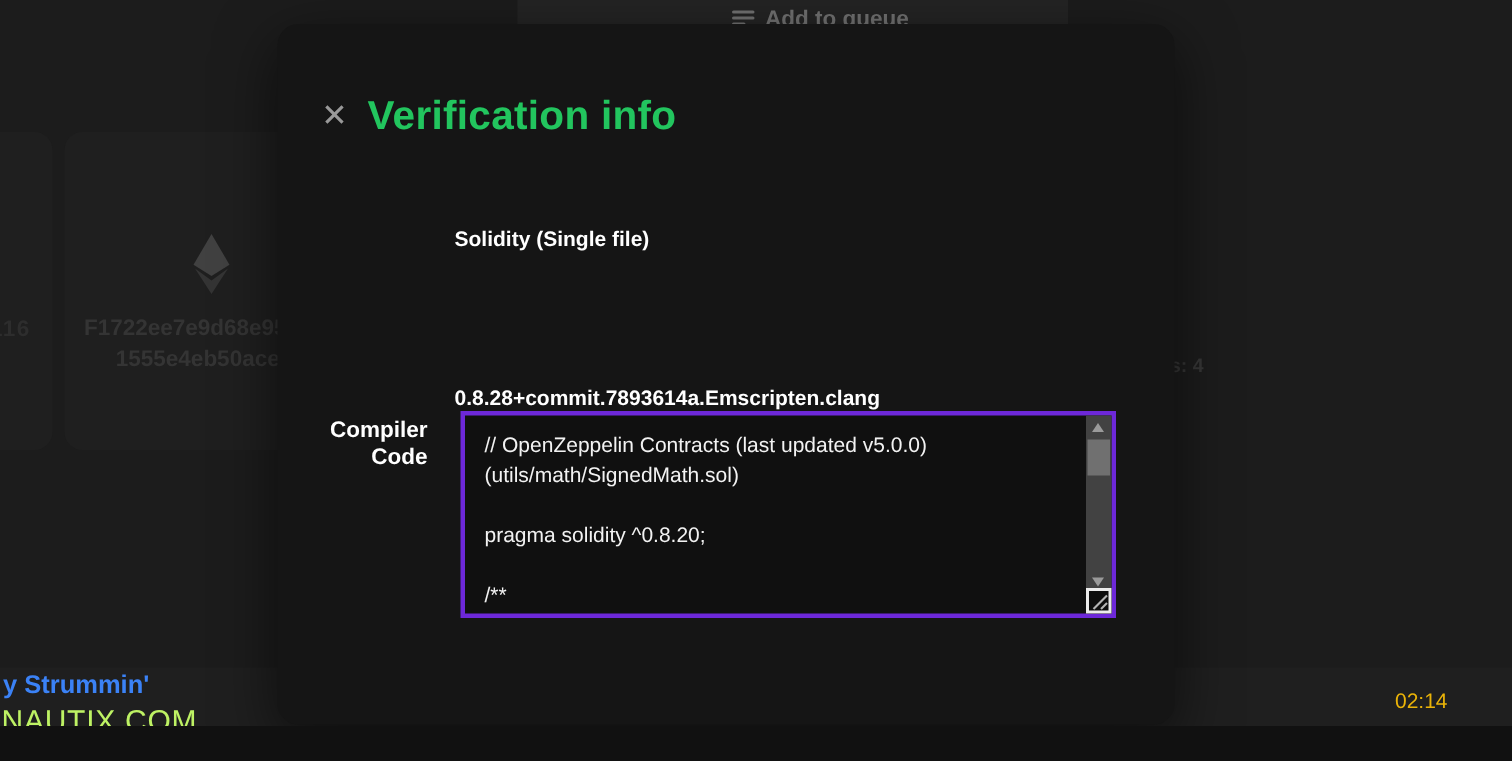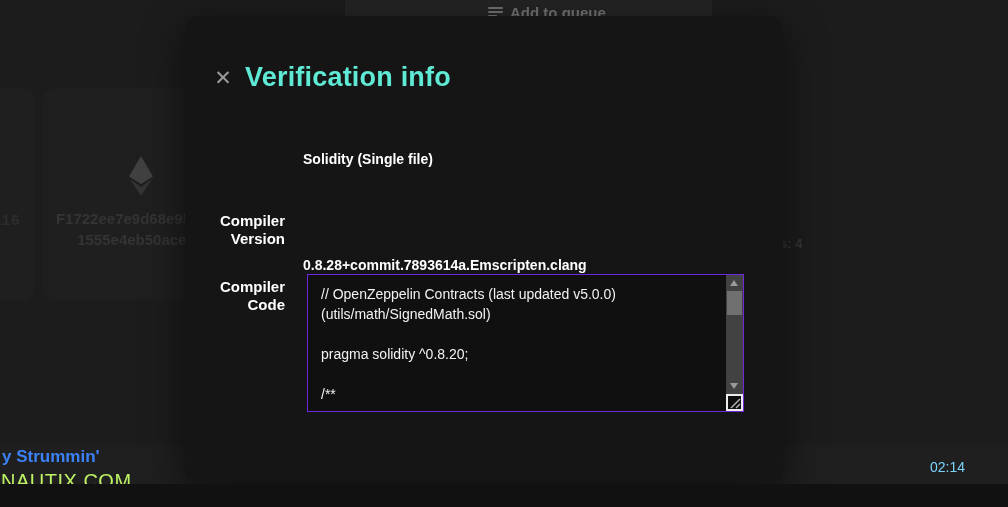--- a/index.html
+++ b/index.html
@@ -27,40 +27,40 @@
   #eth-icon{ left:85px; top:68px; }
   #card-eth-hash{ left:0; top:120px; width:196px; text-align:center;
                   color:#343434; font-size:15px; font-weight:600; line-height:21px;
                   white-space:nowrap; }
   #right-partial{ left:780px; top:236px; color:#363636; font-size:13px; font-weight:700; }
 
   #player-bar{ left:0; top:445px; width:1008px; height:54px; background:#1f1f1f; }
   #bottom-strip{ left:0; top:499px; width:1008px; height:8px; background:#171717; }
   #track-title{ left:2px; top:447px; color:#3b82f6; font-size:17px; font-weight:700; }
   #track-source{ left:1px; top:470px; color:#bef264; font-size:20px; letter-spacing:.5px; }
-  #track-time{ left:930px; top:459px; color:#7dd3fc; font-size:14px; }
+  #track-time{ left:930px; top:459px; color:#eab308; font-size:14px; }
 
   
   #modal{ left:185px; top:16px; width:598px; height:467px; background:#151515;
           border-radius:14px; box-shadow:0 12px 40px rgba(0,0,0,.55); z-index:10; }
   #modal-close{ left:26px; top:50px; width:24px; height:24px; color:#999;
                 font-size:21px; line-height:24px; text-align:center; cursor:pointer; }
-  #modal-title{ left:60px; top:46px; color:#5eead4; font-size:27px; font-weight:700;
+  #modal-title{ left:60px; top:46px; color:#22c55e; font-size:27px; font-weight:700;
                 letter-spacing:.2px; }
 
   .field-label{ left:20px; width:80px; text-align:right; color:#fff;
                 font-size:15px; font-weight:700; line-height:18px; }
   .field-value{ left:118px; color:#fff; font-size:14px; font-weight:700; }
   #row1-label{ top:130px; } #row1-value{ top:135px; }
   #row2-label{ top:196px; } #row2-value{ top:201px;margin-top:40px; }
   #row3-label{ top:262px; }
 
   
   #codebox{ left:122px; top:258px; width:437px; height:138px;
-            border:1px solid #6d28d9; background:#101010; cursor:text; }
+            border:3px solid #6d28d9; background:#101010; cursor:text; }
   #code-text{ position:absolute; left:13px; top:9px; width:395px;
               color:#f2f2f2; font-size:14px; line-height:20px; white-space:pre-wrap; }
   #scrollbar{ position:absolute; right:0; top:0; width:17px; height:119px; background:#424242; }
   .sb-arrow{ position:absolute; left:4px; width:0; height:0; cursor:pointer; }
   #sb-up{ top:5px; border-left:4.5px solid transparent; border-right:4.5px solid transparent;
           border-bottom:6px solid #9a9a9a; }
   #sb-down{ bottom:5px; border-left:4.5px solid transparent; border-right:4.5px solid transparent;
             border-top:6px solid #9a9a9a; }
   #sb-thumb{ position:absolute; left:1px; top:16px; width:15px; height:24px;
              background:#707070; cursor:grab; }
@@ -104,21 +104,20 @@
   <div id="track-source" class="abs">NAUTIX.COM</div>
   <div id="track-time" class="abs">02:14</div>
 
   <div id="modal" class="abs">
 
     <div id="modal-close" class="abs">✕</div>
     <div id="modal-title" class="abs">Verification info</div>
 
     <div id="row1-value" class="abs field-value">Solidity (Single file)</div>
 
-    <div id="row2-label" class="abs field-label">Compiler Version</div>
     <div id="row2-value" class="abs field-value">0.8.28+commit.7893614a.Emscripten.clang</div>
 
     <div id="row3-label" class="abs field-label">Compiler Code</div>
 
     <div id="codebox" class="abs">
       <div id="code-text">// OpenZeppelin Contracts (last updated v5.0.0) (utils/math/SignedMath.sol)
 
 pragma solidity ^0.8.20;
 
 /**</div>

